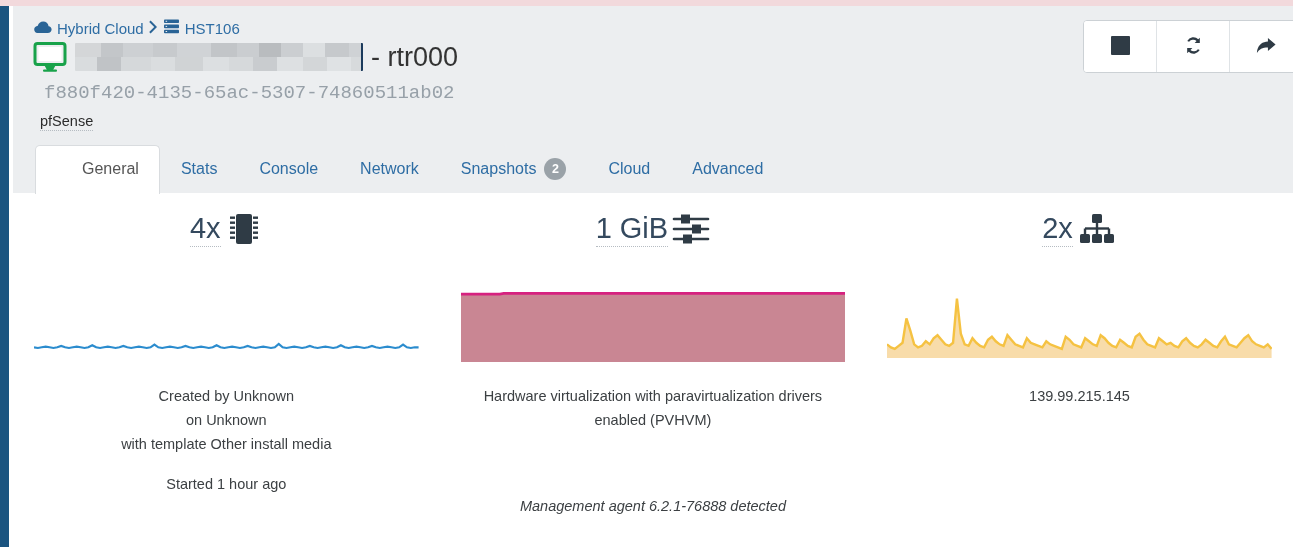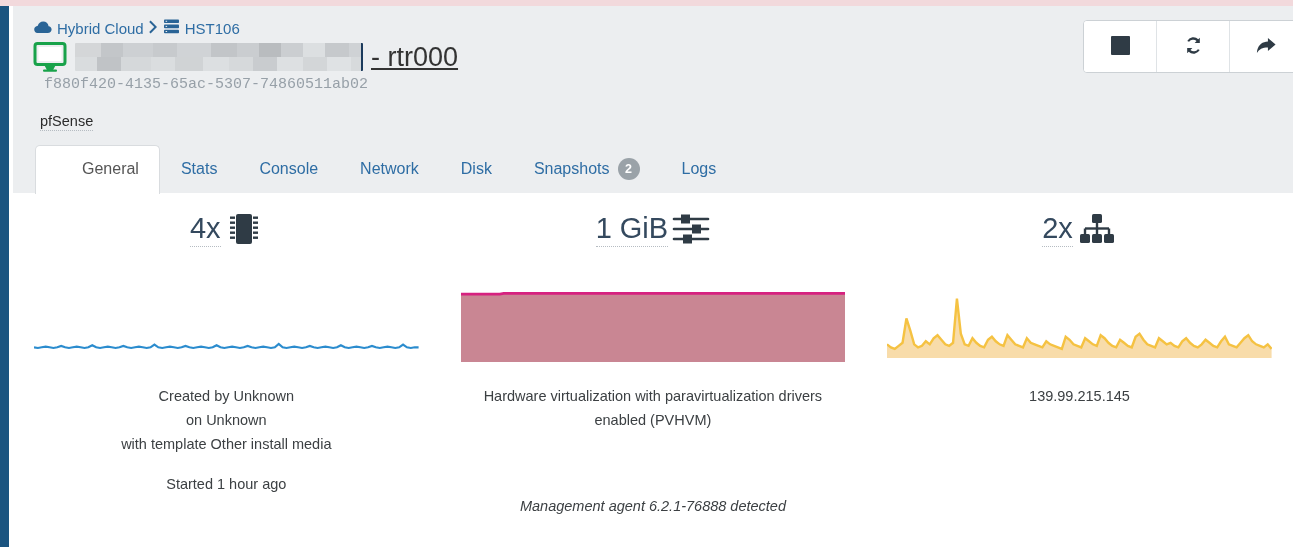--- a/index.html
+++ b/index.html
@@ -49,27 +49,27 @@
     width: 288px; height: 28px; position: relative; overflow: hidden;
     border-radius: 1px;
   }
   .redacted .blk { position: absolute; }
   .redact-cursor {
     position: absolute; right: 0; top: 0; width: 2px; height: 28px;
     background: #1b3a5c;
   }
   .title-text {
     font-size: 27px; color: #333333; white-space: nowrap;
-    font-weight: normal; line-height: 30px; text-decoration: underline;
+    font-weight: normal; line-height: 30px;
   }
 
   .uuid {
-    position: absolute; left: 31px; top: 70px;
+    position: absolute; left: 31px; top: 76px;
     font-family: "Liberation Mono", monospace;
-    font-size: 15px; color: #97a0a8; letter-spacing: 0px;
+    font-size: 19px; color: #97a0a8; letter-spacing: 0px;
   }
   .os-name {
     position: absolute; left: 27px; top: 107px;
     font-size: 14.5px; color: #2b2b2b;
     border-bottom: 1px dotted #b6bcc2; padding-bottom: 1px;
   }
 
   
   .toolbar {
     position: absolute; left: 1070px; top: 14px;
@@ -257,28 +257,28 @@
     <div class="tab">
       <span>Stats</span>
     </div>
     <div class="tab">
       <span>Console</span>
     </div>
     <div class="tab">
       <span>Network</span>
     </div>
     <div class="tab">
-      <span>Disk</span>
-    </div>
-    <div class="tab">
       <span>Snapshots</span>
       <span class="badge">2</span>
     </div>
     <div class="tab">
-      <span>Logs</span>
+      <span>Cloud</span>
+    </div>
+    <div class="tab">
+      <span>Advanced</span>
     </div>
   </div>
 
   <div class="body-area">
     <div class="panels">
 
       <div class="panel">
         <div class="stat-head">
           <span class="stat-num">4x</span>
           <span class="stat-icon">

